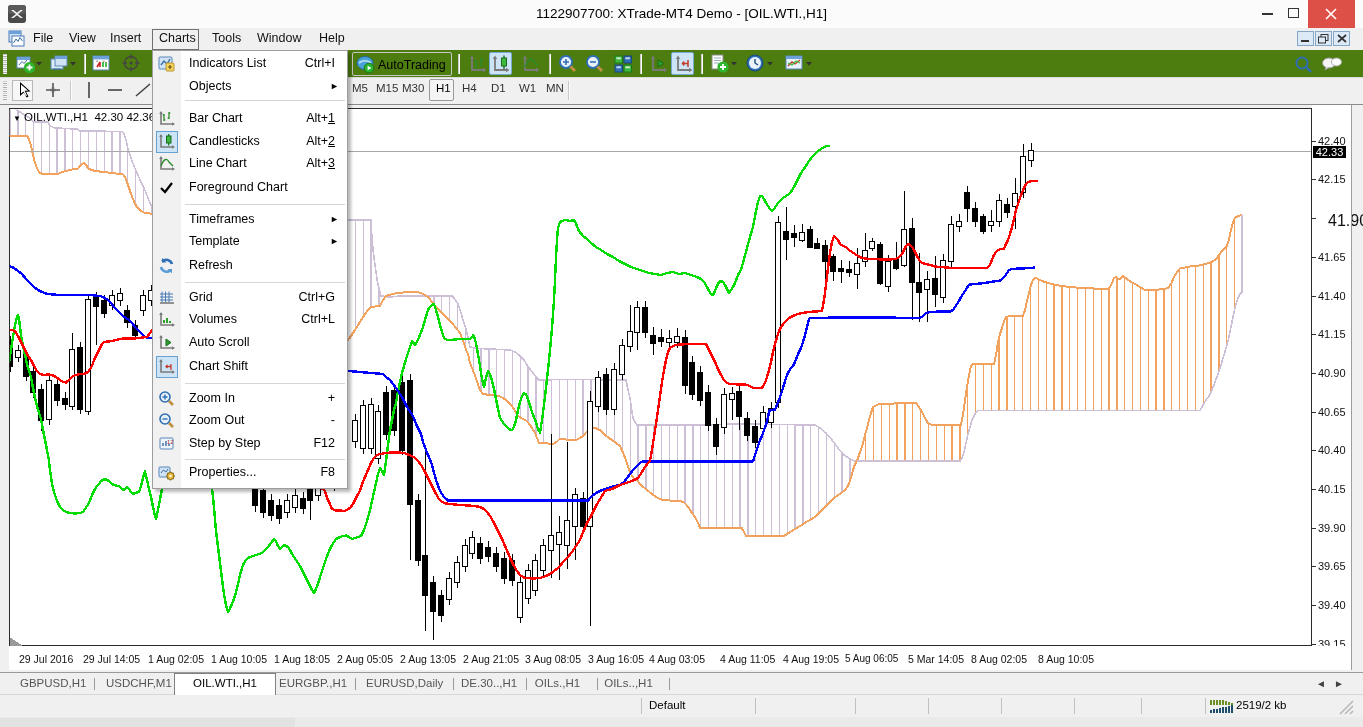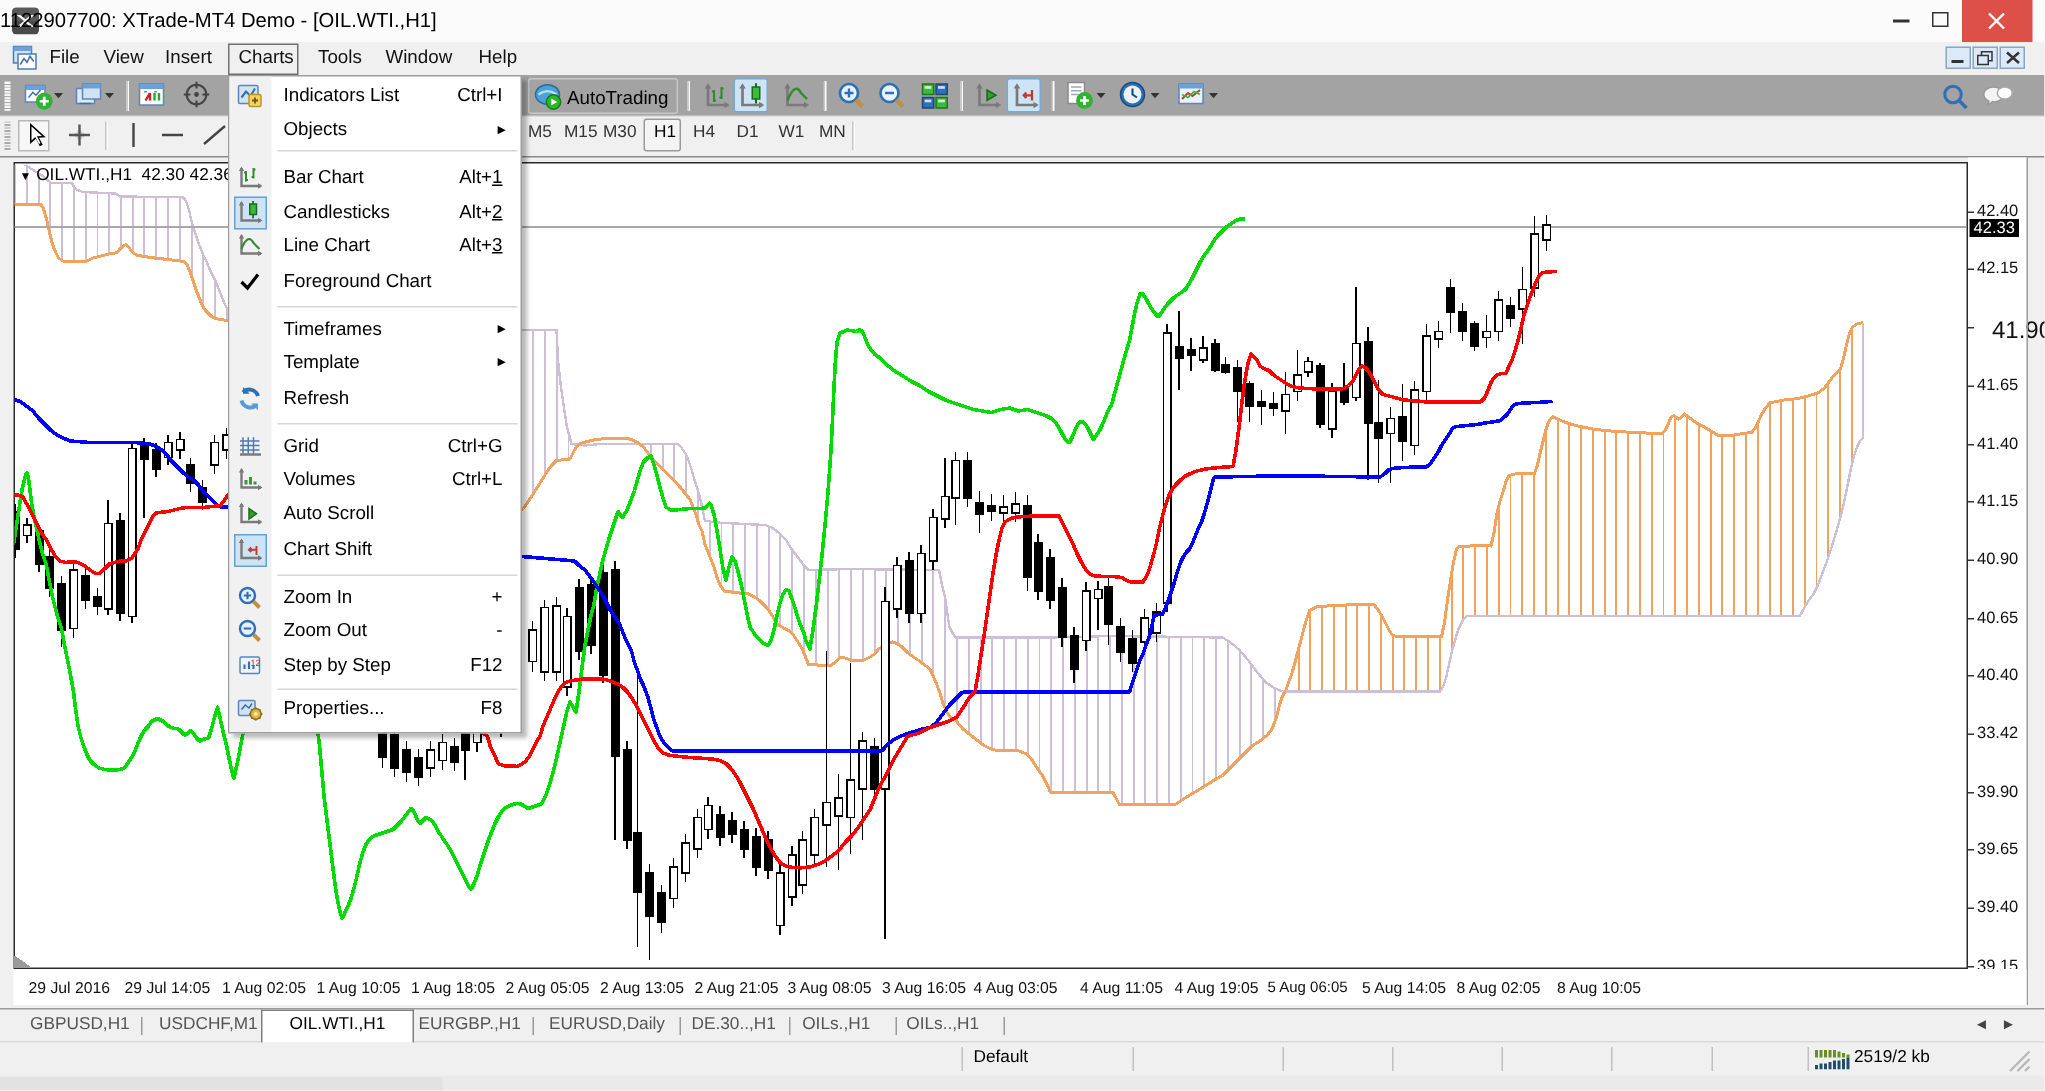--- a/index.html
+++ b/index.html
@@ -1,24 +1,24 @@
 <!DOCTYPE html>
 <html><head><meta charset="utf-8"><style>
 * { margin:0; padding:0; box-sizing:border-box; }
 body { width:1363px; height:727px; overflow:hidden; position:relative;
   font-family:"Liberation Sans", sans-serif; background:#f0f0f0; }
 .abs { position:absolute; }
 
 #titlebar { left:0; top:0; width:1363px; height:28px; background:#fbfbfb; }
-#titletext { left:0; top:6px; width:1363px; text-align:left; font-size:13.5px; color:#000; }
+#titletext { left:0; top:6px; width:1363px; text-align:center; font-size:13.5px; color:#000; }
 
 #menubar { left:0; top:28px; width:1363px; height:22px; background:#f0f0f0; font-size:12.5px; color:#111;text-align:right; }
 .mitem { position:absolute; top:3px; }
 
-#tb1 { left:0; top:50px; width:1363px; height:28px; background:#a3a3a3; }
+#tb1 { left:0; top:50px; width:1363px; height:28px; background:#4d7c0f; }
 #tb2 { left:0; top:78px; width:1363px; height:26px; background:#f0f0f0; }
 .grip { position:absolute; left:3px; width:4px; background:repeating-linear-gradient(180deg,#ccc 0 1px,#f6f6f6 1px 2px,#aaa 2px 3px,#f0f0f0 3px 4px); }
 .tsep { position:absolute; width:1px; background:#c8c8c8; box-shadow:1px 0 0 #fdfdfd; }
 .tfbtn { position:absolute; top:4px; font-size:11.5px; color:#333; }
 .selbox { position:absolute; background:#cde4f7; border:1px solid #78a8d4; border-radius:2px; }
 
 #workspace { left:0; top:104px; width:1363px; height:589px; background:#f0f0f0; border-top:1px solid #8a8a8a; }
 #plot { left:9px; top:108px; width:1303px; height:538px; background:#fff; border:1.4px solid #2a2a2a; }
 #pricecol { left:1312px; top:105px; width:39px; height:565px; background:#fff; position:absolute; }
 #timebar { left:9px; top:646px; width:1342px; height:24px; background:#fff; position:absolute; }
@@ -648,21 +648,21 @@
     <div style="position:absolute;left:6px;top:185px;font-size:11px;color:#111">41.40</div>
     <div style="position:absolute;left:0;top:191px;width:4px;height:1px;background:#333"></div>
     <div style="position:absolute;left:6px;top:223px;font-size:11px;color:#111">41.15</div>
     <div style="position:absolute;left:0;top:229px;width:4px;height:1px;background:#333"></div>
     <div style="position:absolute;left:6px;top:262px;font-size:11px;color:#111">40.90</div>
     <div style="position:absolute;left:0;top:268px;width:4px;height:1px;background:#333"></div>
     <div style="position:absolute;left:6px;top:301px;font-size:11px;color:#111">40.65</div>
     <div style="position:absolute;left:0;top:307px;width:4px;height:1px;background:#333"></div>
     <div style="position:absolute;left:6px;top:339px;font-size:11px;color:#111">40.40</div>
     <div style="position:absolute;left:0;top:345px;width:4px;height:1px;background:#333"></div>
-    <div style="position:absolute;left:6px;top:378px;font-size:11px;color:#111">33.42</div>
+    <div style="position:absolute;left:6px;top:378px;font-size:11px;color:#111">40.15</div>
     <div style="position:absolute;left:0;top:384px;width:4px;height:1px;background:#333"></div>
     <div style="position:absolute;left:6px;top:417px;font-size:11px;color:#111">39.90</div>
     <div style="position:absolute;left:0;top:423px;width:4px;height:1px;background:#333"></div>
     <div style="position:absolute;left:6px;top:455px;font-size:11px;color:#111">39.65</div>
     <div style="position:absolute;left:0;top:461px;width:4px;height:1px;background:#333"></div>
     <div style="position:absolute;left:6px;top:494px;font-size:11px;color:#111">39.40</div>
     <div style="position:absolute;left:0;top:500px;width:4px;height:1px;background:#333"></div>
     <div style="position:absolute;left:6px;top:533px;font-size:11px;color:#111">39.15</div>
     <div style="position:absolute;left:0;top:539px;width:4px;height:1px;background:#333"></div>
   <div style="position:absolute;left:1px;top:41px;width:33px;height:12px;background:#000;color:#fff;font-size:11px;text-align:center;line-height:12px">42.33</div>
@@ -676,21 +676,21 @@
     <div style="position:absolute;left:265px;top:7px;font-size:10.5px;color:#111;white-space:nowrap">1 Aug 18:05</div>
     <div style="position:absolute;left:328px;top:7px;font-size:10.5px;color:#111;white-space:nowrap">2 Aug 05:05</div>
     <div style="position:absolute;left:391px;top:7px;font-size:10.5px;color:#111;white-space:nowrap">2 Aug 13:05</div>
     <div style="position:absolute;left:454px;top:7px;font-size:10.5px;color:#111;white-space:nowrap">2 Aug 21:05</div>
     <div style="position:absolute;left:516px;top:7px;font-size:10.5px;color:#111;white-space:nowrap">3 Aug 08:05</div>
     <div style="position:absolute;left:579px;top:7px;font-size:10.5px;color:#111;white-space:nowrap">3 Aug 16:05</div>
     <div style="position:absolute;left:640px;top:7px;font-size:10.5px;color:#111;white-space:nowrap">4 Aug 03:05</div>
     <div style="position:absolute;left:711px;top:7px;font-size:10.5px;color:#111;white-space:nowrap">4 Aug 11:05</div>
     <div style="position:absolute;left:774px;top:7px;font-size:10.5px;color:#111;white-space:nowrap">4 Aug 19:05</div>
     <div style="position:absolute;left:836px;top:7px;font-size:10px;color:#111;white-space:nowrap">5 Aug 06:05</div>
-    <div style="position:absolute;left:899px;top:7px;font-size:10.5px;color:#111;white-space:nowrap">5 Aug 14:05</div>
+    <div style="position:absolute;left:899px;top:7px;font-size:10.5px;color:#111;white-space:nowrap">5 Mar 14:05</div>
     <div style="position:absolute;left:962px;top:7px;font-size:10.5px;color:#111;white-space:nowrap">8 Aug 02:05</div>
     <div style="position:absolute;left:1029px;top:7px;font-size:10.5px;color:#111;white-space:nowrap">8 Aug 10:05</div>
   </div>
 
 <div id="tabbar">
   <div class="abs" style="left:20px;top:4px;width:62px;text-align:center;font-size:11.5px;color:#555">GBPUSD,H1</div>
     <div class="abs" style="left:94px;top:5px;width:1px;height:12px;background:#999"></div>
     <div class="abs" style="left:106px;top:4px;width:64px;text-align:center;font-size:11.5px;color:#555">USDCHF,M1</div>
     <div class="abs" style="left:182px;top:5px;width:1px;height:12px;background:#999"></div>
     <div class="abs" style="left:174px;top:0px;width:102px;height:22px;background:#fff;border:1px solid #808080;border-bottom:none;text-align:center;font-size:11.5px;padding-top:3px;color:#000;z-index:3">OIL.WTI.,H1</div>

